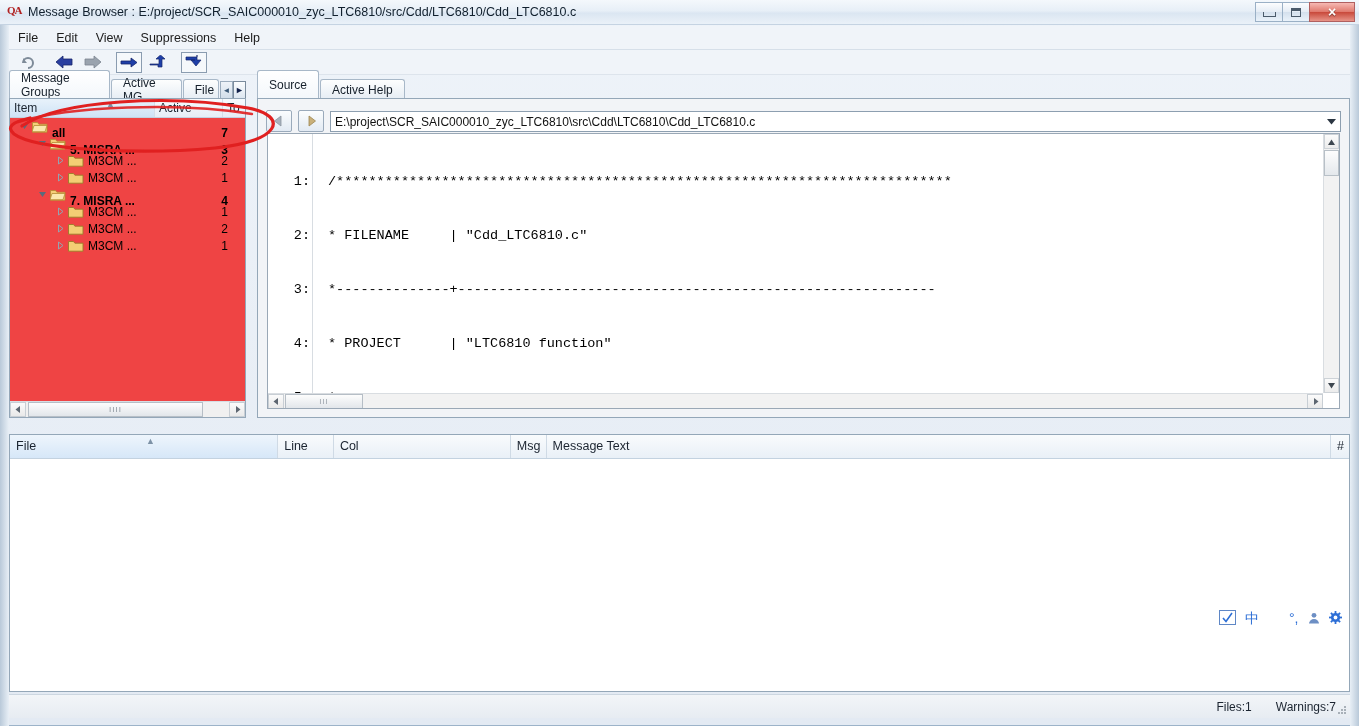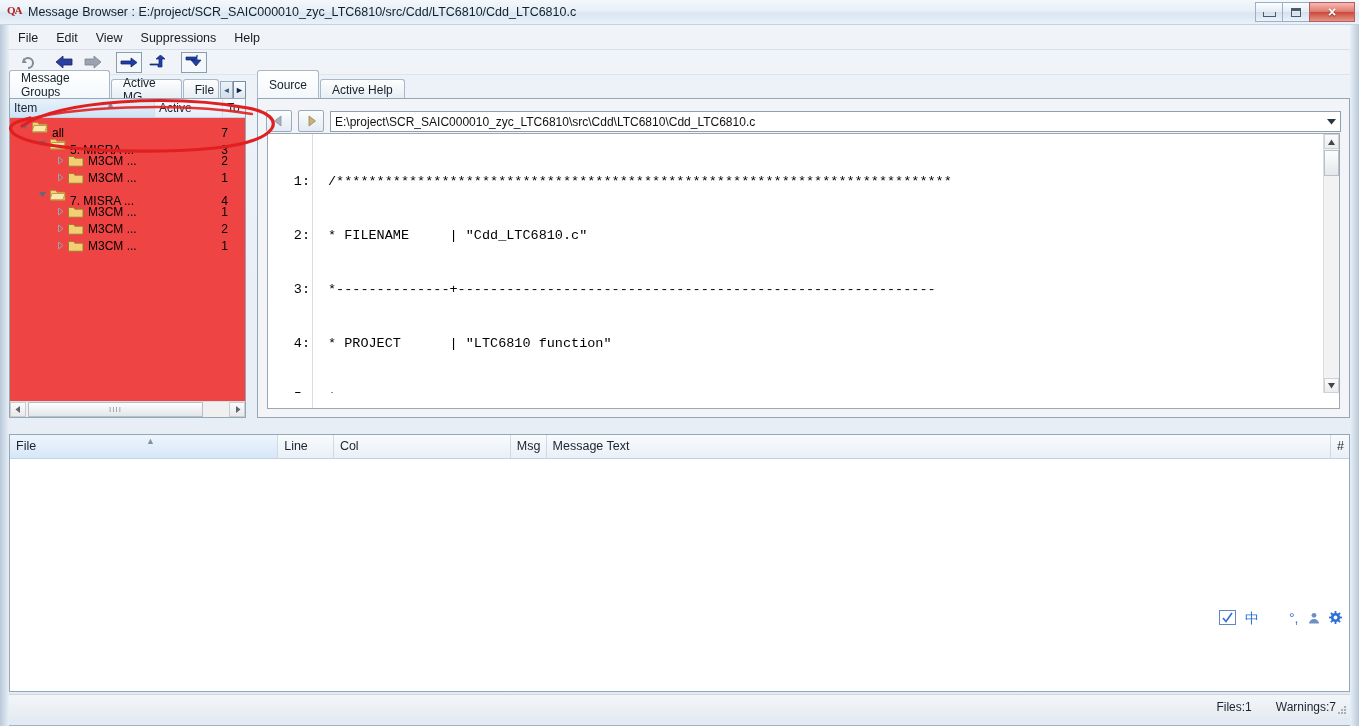--- a/index.html
+++ b/index.html
@@ -120,21 +120,21 @@
     border-right:1px solid #d4dfea;overflow:hidden;white-space:nowrap;
   }
   .hdr-sel{background:linear-gradient(to bottom,#e8f2fb,#cfe3f6);}
   .sortmark{position:absolute;left:96px;top:0px;font-size:9px;color:#7d92a6;}
   .tree-body{position:absolute;left:0;top:19px;width:100%;bottom:17px;overflow:hidden;}
   .trow{height:17px;display:flex;align-items:center;position:relative;font-size:12px;white-space:nowrap;}
   .trow .lab{position:absolute;}
   .trow .num{position:absolute;text-align:right;width:22px;}
   .tw{width:11px;height:11px;position:absolute;display:flex;align-items:center;justify-content:center;}
   .folder{position:absolute;width:16px;height:13px;}
-  .bold{font-weight:normal;margin-top:12px;}
+  .bold{font-weight:bold;margin-top:12px;}
   .hscroll{
     position:absolute;left:0;bottom:0;width:100%;height:16px;
     background:#f0f0f0;border-top:1px solid #d7dde3;display:flex;align-items:center;
     box-sizing:border-box;
   }
   .hs-arrow{width:16px;height:15px;display:flex;align-items:center;justify-content:center;
     background:linear-gradient(to bottom,#fbfbfb,#e9e9e9);border:1px solid #c8ced4;box-sizing:border-box;}
   .hs-thumb{height:15px;background:linear-gradient(to bottom,#fdfdfd,#e2e6ea);
     border:1px solid #b6bec6;box-sizing:border-box;display:flex;align-items:center;justify-content:center;
     font-size:8px;color:#8b949c;letter-spacing:1px;}
@@ -537,20 +537,35 @@
                 </svg>
             </div>
             <div class="vs-thumb"></div>
             <div class="vs-arrow" style="position:absolute;bottom:0;left:0">
               <svg width="7" height="6" viewBox="0 0 7 6">
                   <path d="M3.5 5.5 L0 0 L7 0 Z" fill="#3e4750"></path>
                 </svg>
             </div>
           </div>
 
+          <div class="hscroll2">
+            <div class="hs-arrow">
+              <svg width="7" height="7" viewBox="0 0 7 7">
+                  <path d="M5 0 L5 7 L0.5 3.5 Z" fill="#5d6670"></path>
+                </svg>
+            </div>
+            <div class="hs-thumb" style="width:78px;margin-left:1px">
+              <span style="font-size:8px;color:#9aa2aa">III</span>
+            </div>
+            <div class="hs-arrow" style="margin-left:auto">
+              <svg width="7" height="7" viewBox="0 0 7 7">
+                  <path d="M2 0 L2 7 L6.5 3.5 Z" fill="#5d6670"></path>
+                </svg>
+            </div>
+          </div>
         </div>
       </div>
     </div>
   </div>
 
   <div class="msgpane">
     <div class="msg-hdr">
       <div class="col selhdr" style="width:270px">
         <span>File</span>
         <span class="msg-sort">▲</span>

